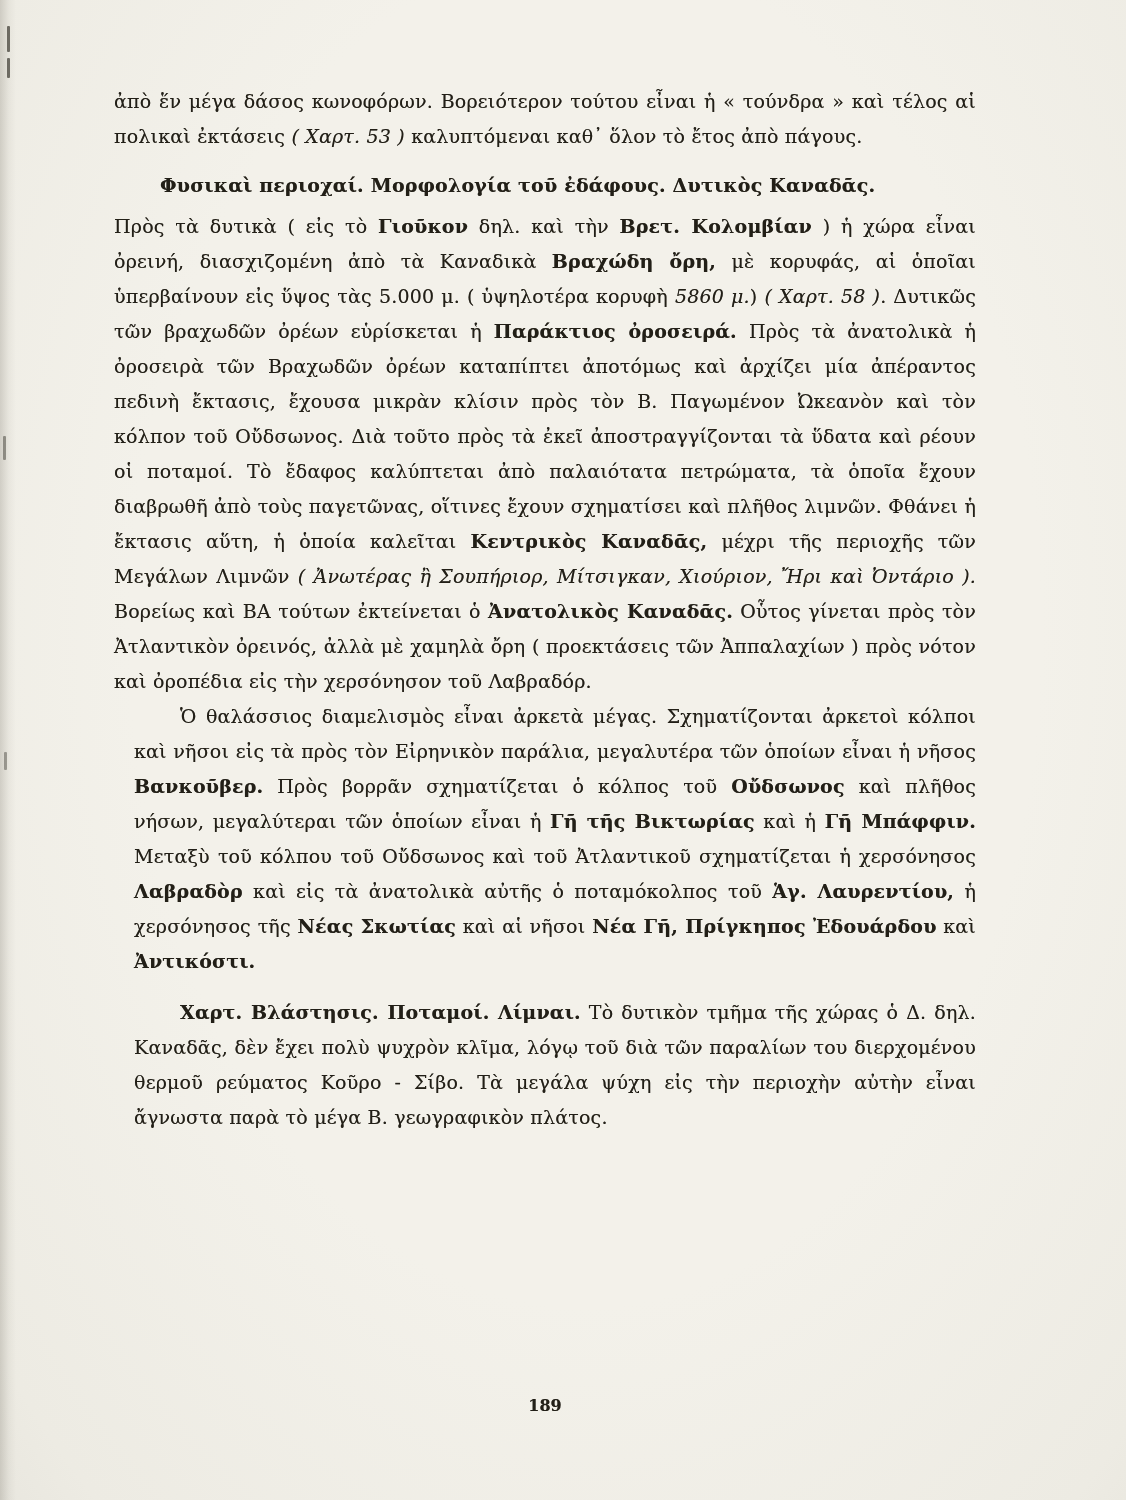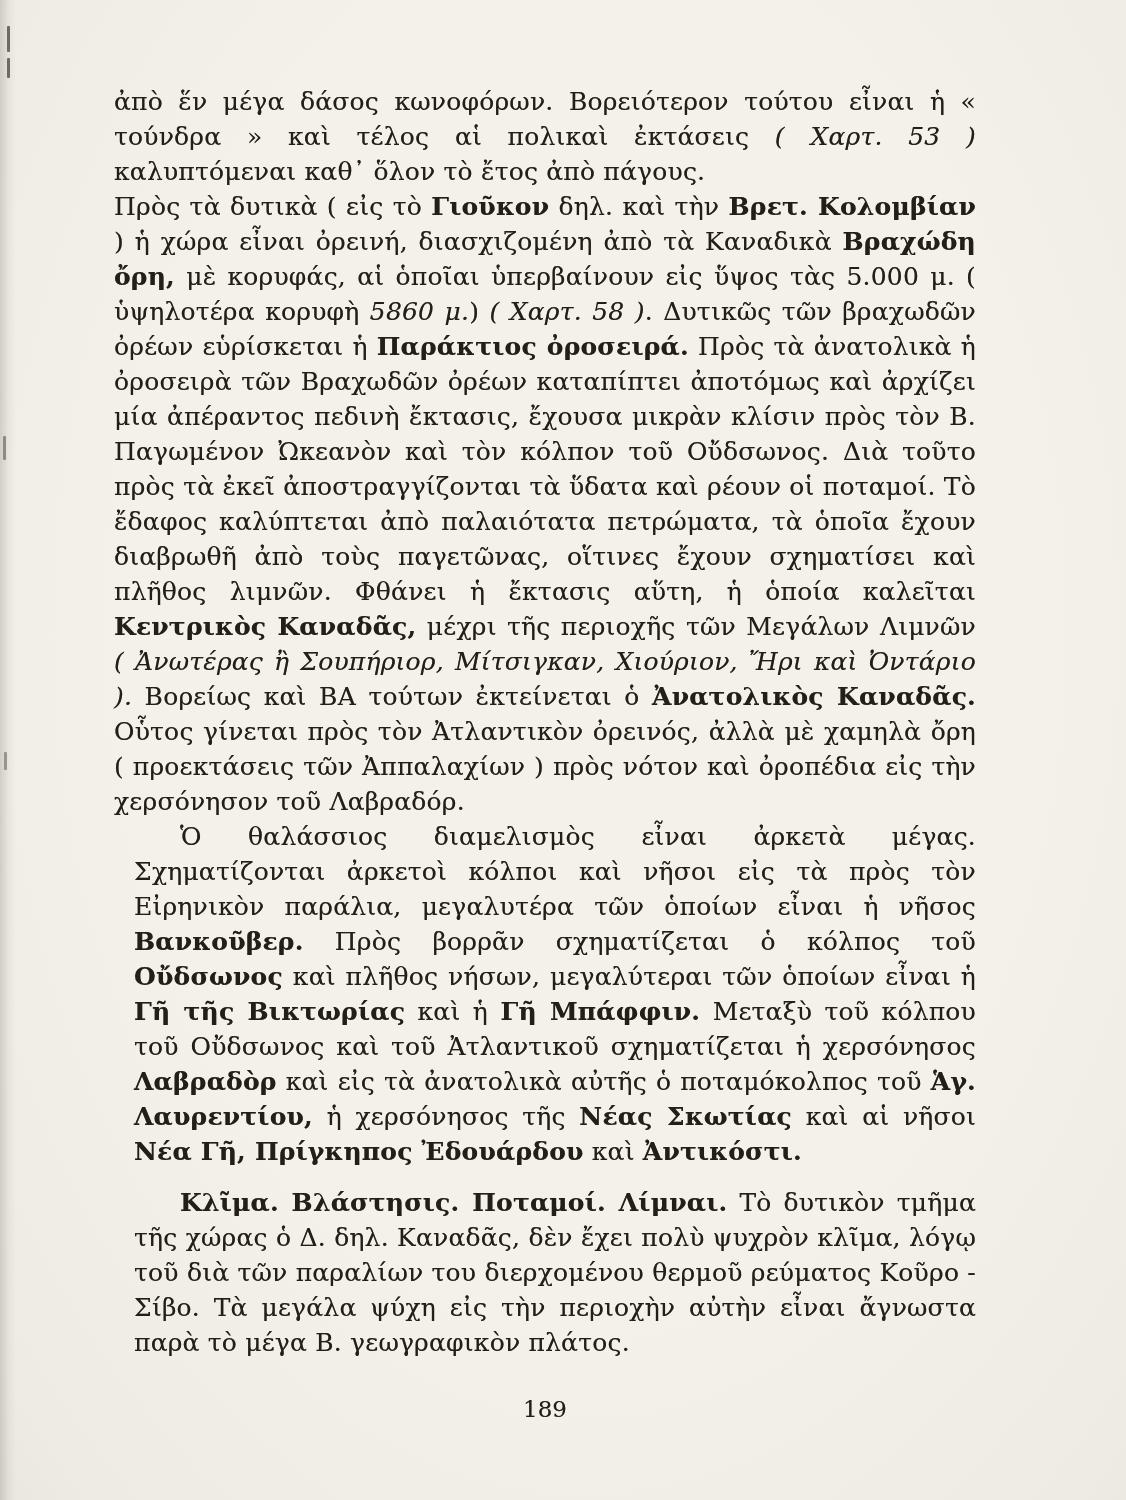--- a/index.html
+++ b/index.html
@@ -37,21 +37,21 @@
   }
   .edge-mark.m1 { left: 7px; top: 26px;  height: 26px; }
   .edge-mark.m2 { left: 7px; top: 58px;  height: 20px; }
   .edge-mark.m3 { left: 3px; top: 436px; height: 24px; background: rgba(45,42,34,0.45); }
   .edge-mark.m4 { left: 4px; top: 752px; height: 18px; background: rgba(45,42,34,0.4); }
   .text-block {
     position: absolute;
     left: 114px;
     top: 84px;
     width: 862px;
-    font-size: 25px;
+    font-size: 19px;
     line-height: 35px;
     text-align: justify;
     letter-spacing: 0.2px;
     text-shadow: 0 0 0.5px rgba(34,31,23,0.55);
   }
   .text-block p {
     margin: 0;
   }
   p.indent { text-indent: 46px; margin-left: 20px; }
   p.heading {
@@ -63,44 +63,45 @@
   p.climate { margin-top: 16px; }
   .b { font-weight: bold; }
   .i { font-style: italic; }
   .n { }
   .page-number {
     position: absolute;
     top: 1396px;
     left: 114px;
     width: 862px;
     text-align: center;
-    font-size: 23px;
-    font-weight: normal;
+    font-size: 16px;
+    font-weight: bold;
     text-shadow: 0 0 0.5px rgba(34,31,23,0.55);
   }
 </style>
 </head>
 <body>
 
 <div class="page">
 
   <div class="edge-shade"></div>
   <div class="edge-mark m1"></div>
   <div class="edge-mark m2"></div>
   <div class="edge-mark m3"></div>
   <div class="edge-mark m4"></div>
 
   <div class="text-block">
 
     <p class="para"><span class="n">ἀπὸ ἕν μέγα δάσος κωνοφόρων. Βορειότερον τούτου εἶναι ἡ « τούνδρα » καὶ τέλος αἱ πολικαὶ ἐκτάσεις </span><span class="i">( Χαρτ. 53 )</span><span class="n"> καλυπτόμεναι καθ᾽ ὅλον τὸ ἔτος ἀπὸ πάγους.</span></p>
 
+    <p class="heading"><span class="b">Φυσικαὶ περιοχαί. Μορφολογία τοῦ ἐδάφους. Δυτικὸς Καναδᾶς.</span></p>
 
     <p class="para"><span class="n">Πρὸς τὰ δυτικὰ ( εἰς τὸ </span><span class="b">Γιοῦκον</span><span class="n"> δηλ. καὶ τὴν </span><span class="b">Βρετ. Κολομβίαν</span><span class="n"> ) ἡ χώρα εἶναι ὀρεινή, διασχιζομένη ἀπὸ τὰ Καναδικὰ </span><span class="b">Βραχώδη ὄρη,</span><span class="n"> μὲ κορυφάς, αἱ ὁποῖαι ὑπερβαίνουν εἰς ὕψος τὰς 5.000 μ. ( ὑψηλοτέρα κορυφὴ </span><span class="i">5860 μ.</span><span class="n">) </span><span class="i">( Χαρτ. 58 )</span><span class="n">. Δυτικῶς τῶν βραχωδῶν ὀρέων εὑρίσκεται ἡ </span><span class="b">Παράκτιος ὀροσειρά.</span><span class="n"> Πρὸς τὰ ἀνατολικὰ ἡ ὀροσειρὰ τῶν Βραχωδῶν ὀρέων καταπίπτει ἀποτόμως καὶ ἀρχίζει μία ἀπέραντος πεδινὴ ἔκτασις, ἔχουσα μικρὰν κλίσιν πρὸς τὸν Β. Παγωμένον Ὠκεανὸν καὶ τὸν κόλπον τοῦ Οὔδσωνος. Διὰ τοῦτο πρὸς τὰ ἐκεῖ ἀποστραγγίζονται τὰ ὕδατα καὶ ρέουν οἱ ποταμοί. Τὸ ἔδαφος καλύπτεται ἀπὸ παλαιότατα πετρώματα, τὰ ὁποῖα ἔχουν διαβρωθῆ ἀπὸ τοὺς παγετῶνας, οἵτινες ἔχουν σχηματίσει καὶ πλῆθος λιμνῶν. Φθάνει ἡ ἔκτασις αὕτη, ἡ ὁποία καλεῖται </span><span class="b">Κεντρικὸς Καναδᾶς,</span><span class="n"> μέχρι τῆς περιοχῆς τῶν Μεγάλων Λιμνῶν </span><span class="i">( Ἀνωτέρας ἢ Σουπήριορ, Μίτσιγκαν, Χιούριον, Ἤρι καὶ Ὀντάριο ).</span><span class="n"> Βορείως καὶ ΒΑ τούτων ἐκτείνεται ὁ </span><span class="b">Ἀνατολικὸς Καναδᾶς.</span><span class="n"> Οὗτος γίνεται πρὸς τὸν Ἀτλαντικὸν ὀρεινός, ἀλλὰ μὲ χαμηλὰ ὄρη ( προεκτάσεις τῶν Ἀππαλαχίων ) πρὸς νότον καὶ ὀροπέδια εἰς τὴν χερσόνησον τοῦ Λαβραδόρ.</span></p>
 
     <p class="indent"><span class="n">Ὁ θαλάσσιος διαμελισμὸς εἶναι ἀρκετὰ μέγας. Σχηματίζονται ἀρκετοὶ κόλποι καὶ νῆσοι εἰς τὰ πρὸς τὸν Εἰρηνικὸν παράλια, μεγαλυτέρα τῶν ὁποίων εἶναι ἡ νῆσος </span><span class="b">Βανκοῦβερ.</span><span class="n"> Πρὸς βορρᾶν σχηματίζεται ὁ κόλπος τοῦ </span><span class="b">Οὔδσωνος</span><span class="n"> καὶ πλῆθος νήσων, μεγαλύτεραι τῶν ὁποίων εἶναι ἡ </span><span class="b">Γῆ τῆς Βικτωρίας</span><span class="n"> καὶ ἡ </span><span class="b">Γῆ Μπάφφιν.</span><span class="n"> Μεταξὺ τοῦ κόλπου τοῦ Οὔδσωνος καὶ τοῦ Ἀτλαντικοῦ σχηματίζεται ἡ χερσόνησος </span><span class="b">Λαβραδὸρ</span><span class="n"> καὶ εἰς τὰ ἀνατολικὰ αὐτῆς ὁ ποταμόκολπος τοῦ </span><span class="b">Ἁγ. Λαυρεντίου,</span><span class="n"> ἡ χερσόνησος τῆς </span><span class="b">Νέας Σκωτίας</span><span class="n"> καὶ αἱ νῆσοι </span><span class="b">Νέα Γῆ, Πρίγκηπος Ἐδουάρδου</span><span class="n"> καὶ </span><span class="b">Ἀντικόστι.</span></p>
 
-    <p class="indent climate"><span class="b">Κλῖμα. Βλάστησις. Ποταμοί. Λίμναι.</span><span class="n"> Τὸ δυτικὸν τμῆμα τῆς χώρας ὁ Δ. δηλ. Καναδᾶς, δὲν ἔχει πολὺ ψυχρὸν κλῖμα, λόγῳ τοῦ διὰ τῶν παραλίων του διερχομένου θερμοῦ ρεύματος Κοῦρο - Σίβο. Τὰ μεγάλα ψύχη εἰς τὴν περιοχὴν αὐτὴν εἶναι ἄγνωστα παρὰ τὸ μέγα Β. γεωγραφικὸν πλάτος.</span></p>
+    <p class="indent climate"><span class="b">Χαρτ. Βλάστησις. Ποταμοί. Λίμναι.</span><span class="n"> Τὸ δυτικὸν τμῆμα τῆς χώρας ὁ Δ. δηλ. Καναδᾶς, δὲν ἔχει πολὺ ψυχρὸν κλῖμα, λόγῳ τοῦ διὰ τῶν παραλίων του διερχομένου θερμοῦ ρεύματος Κοῦρο - Σίβο. Τὰ μεγάλα ψύχη εἰς τὴν περιοχὴν αὐτὴν εἶναι ἄγνωστα παρὰ τὸ μέγα Β. γεωγραφικὸν πλάτος.</span></p>
 
   </div>
 
   <div class="page-number">189</div>
 
 </div>
 
 </body></html>

